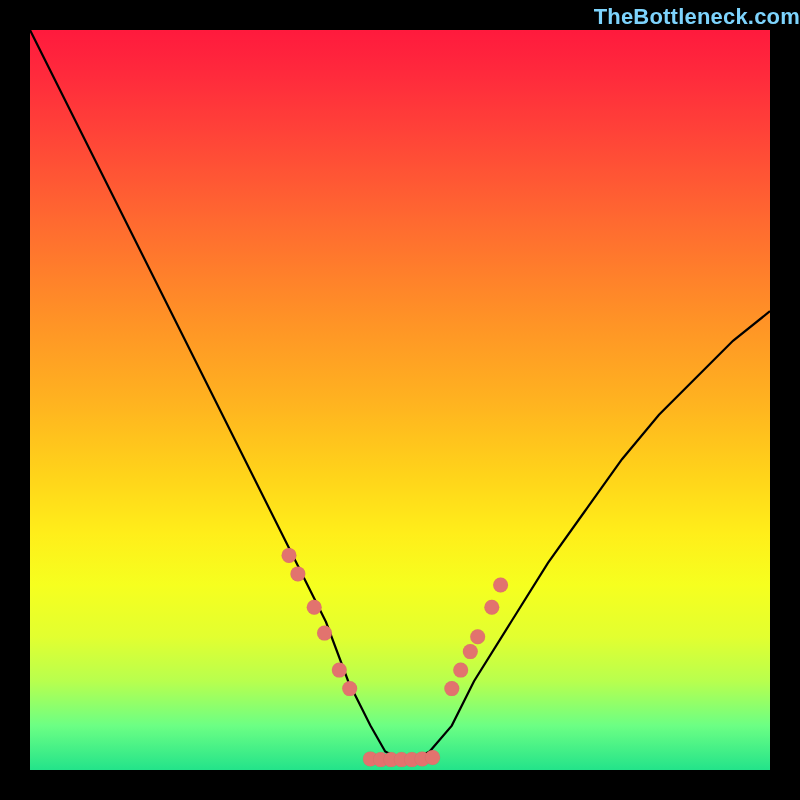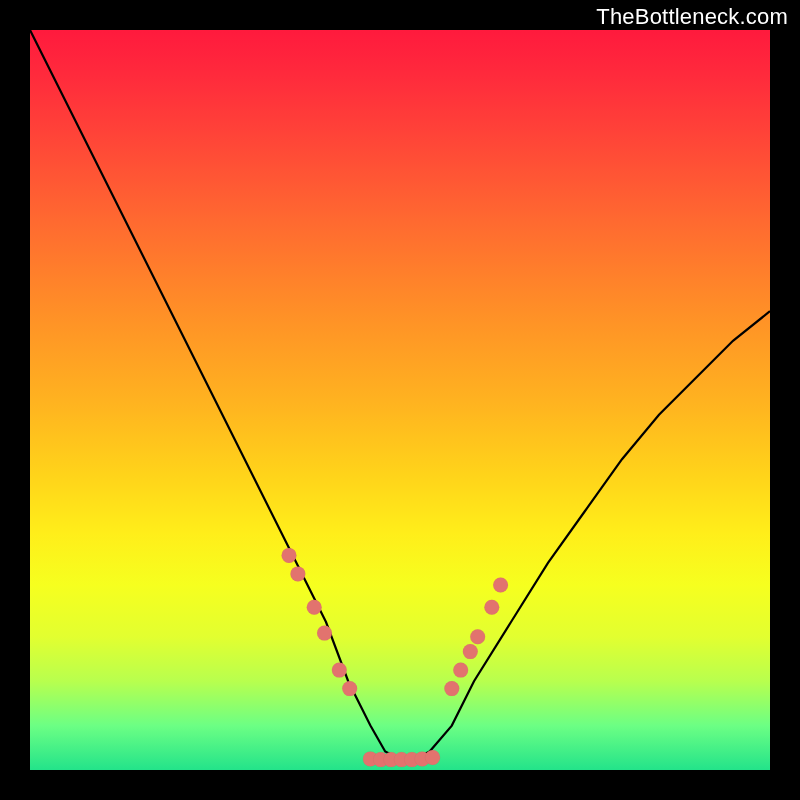--- a/index.html
+++ b/index.html
@@ -36,25 +36,25 @@
       #f6ff1f 75%,
       #e2ff30 82%,
       #b8ff4e 88%,
       #6cff84 94%,
       #23e38a 100%
     );
   }
   .attribution {
     position: absolute;
     top: 4px;
-    right: 12px;
-    color: #ffffff;
+    right: 0;
+    color: #7dd3fc;
     font-size: 22px;
     letter-spacing: 0.2px;
-    font-weight: 400;
+    font-weight: 700;
   }
   svg.overlay {
     position: absolute;
     left: 0;
     top: 0;
     width: 740px;
     height: 740px;
   }
   .curve {
     fill: none;

